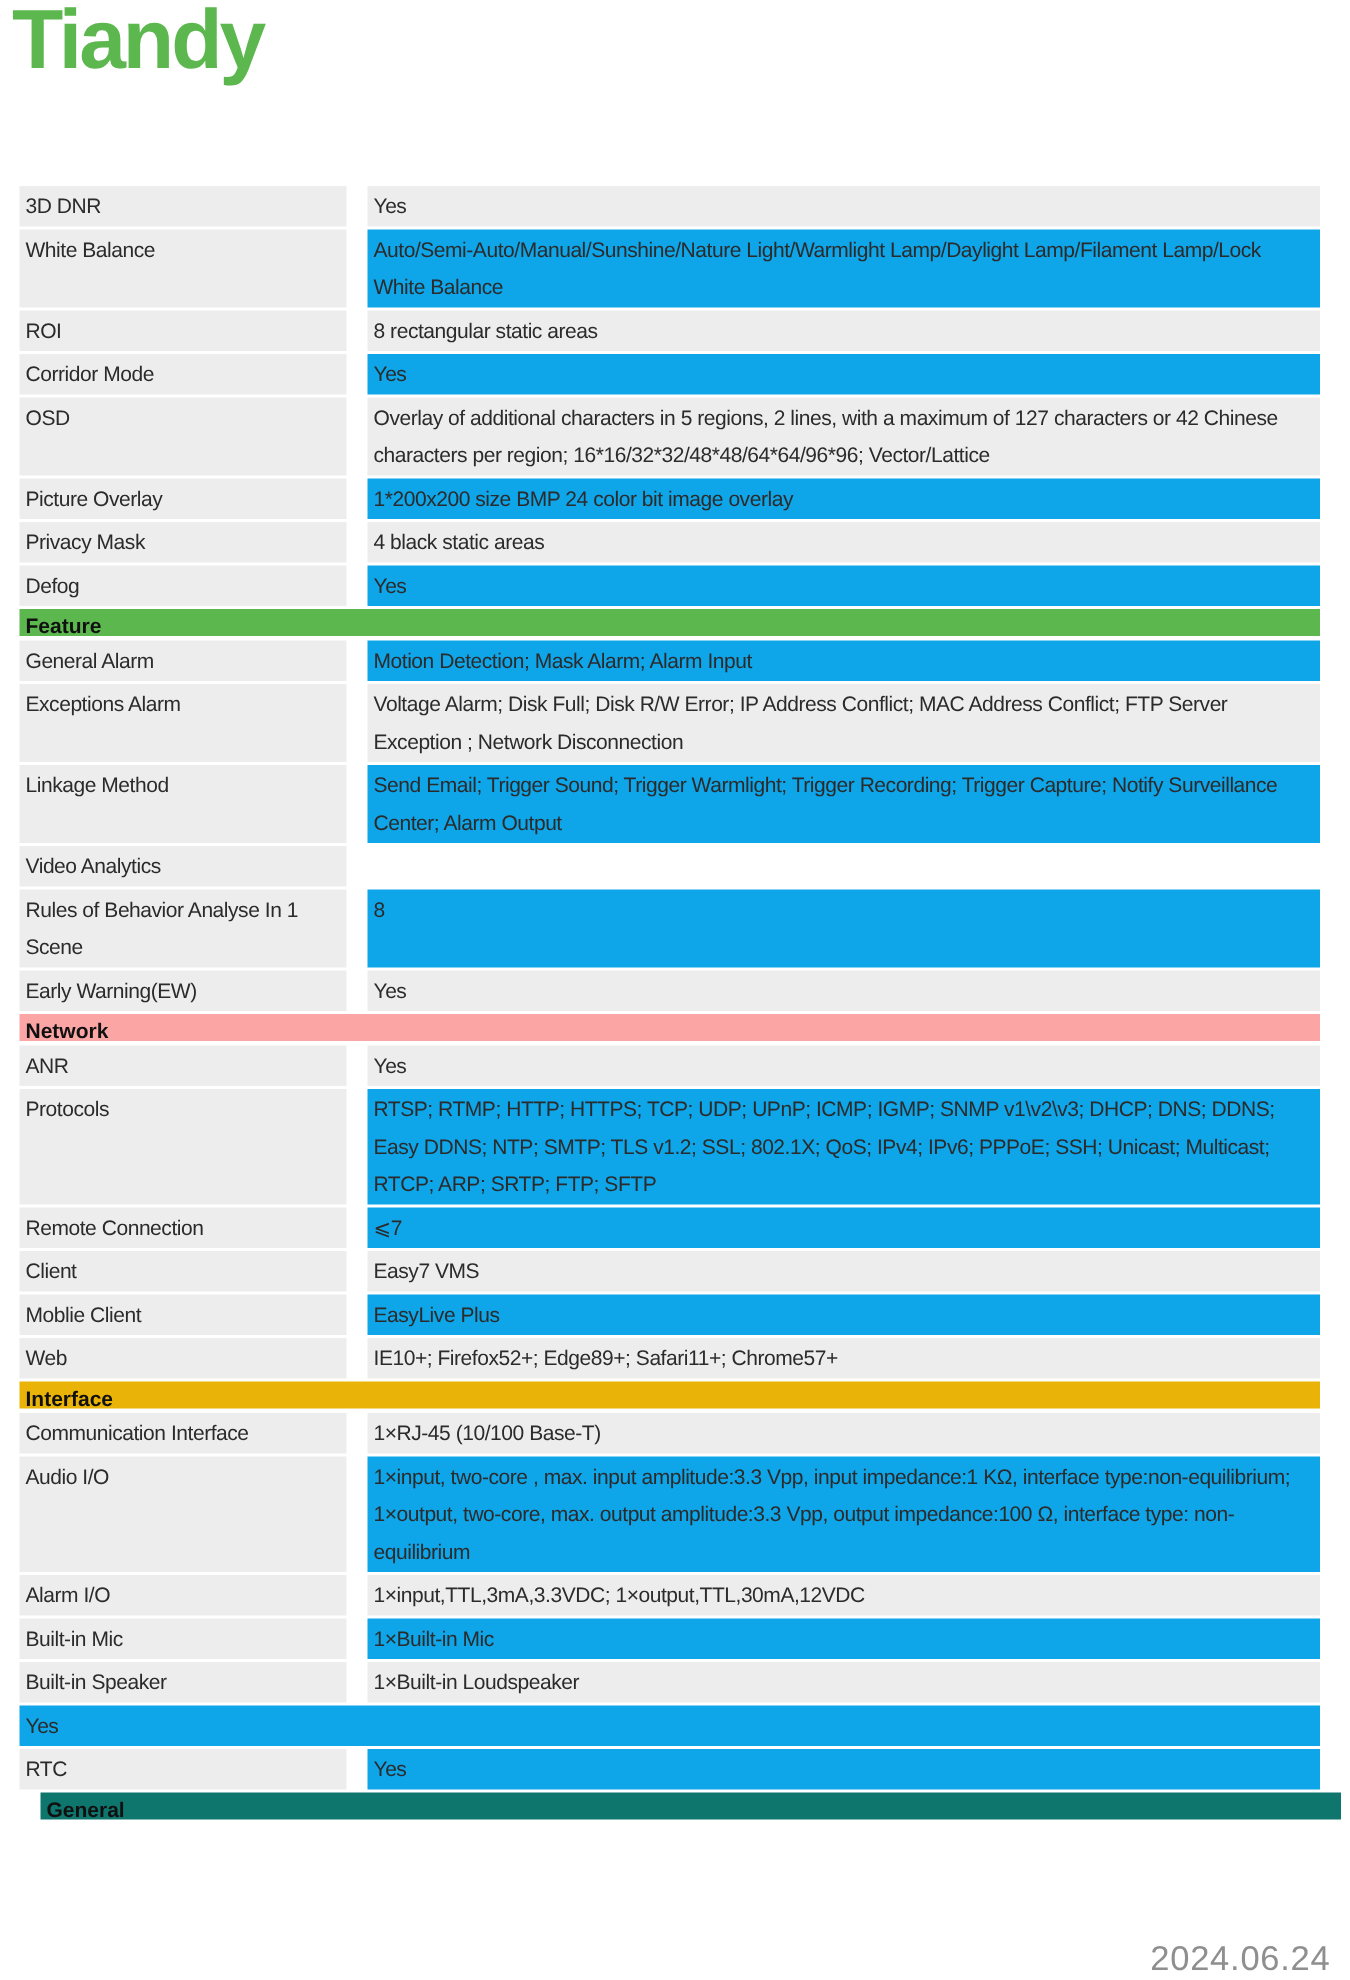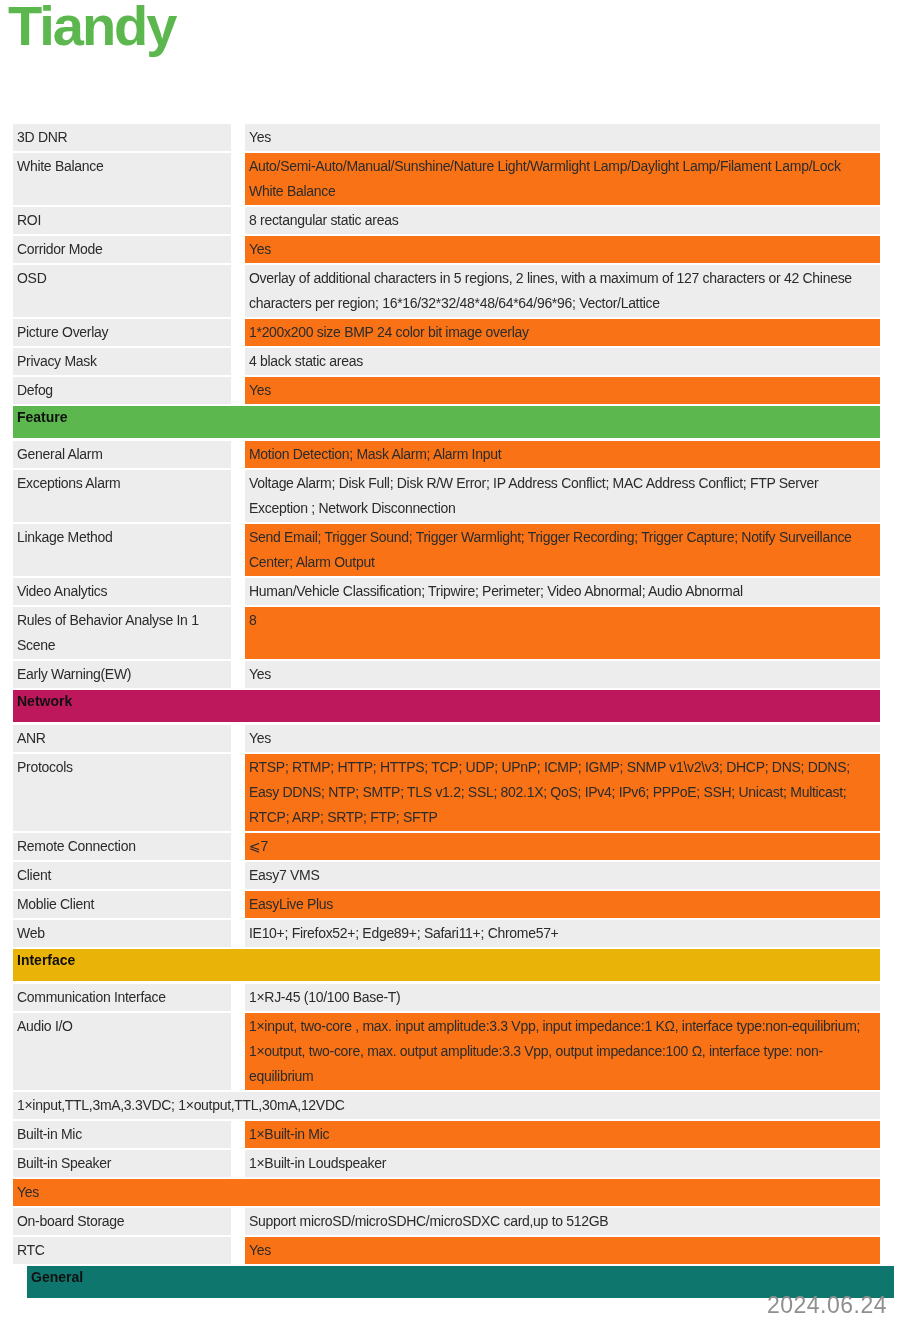--- a/index.html
+++ b/index.html
@@ -42,29 +42,29 @@
     flex: 0 0 218px;
     box-sizing: border-box;
     background: #ededed;
     padding: 1px 6px 1px 4px;
     margin-right: 14px;
   }
   .spec-value {
     flex: 1;
     box-sizing: border-box;
     padding: 1px 2px 1px 4px;
-    background: #f97316;
+    background: #0ea5e9;
   }
   .spec-value.shaded {
     background: #ededed;
   }
   .section-header {
     box-sizing: border-box;
     width: 100%;
-    height: 32px;
+    height: 18px;
     line-height: 22px;
     font-size: 14px;
     font-weight: bold;
     color: #101010;
     padding-left: 4px;
     margin-bottom: 3px;
   }
   .footer-date {
     position: absolute;
     top: 1292px;
@@ -120,31 +120,30 @@
     <div class="spec-row">
       <div class="spec-label">Exceptions Alarm</div>
       <div class="spec-value shaded">Voltage Alarm; Disk Full; Disk R/W Error; IP Address Conflict; MAC Address Conflict; FTP Server Exception ; Network Disconnection</div>
     </div>
     <div class="spec-row">
       <div class="spec-label">Linkage Method</div>
       <div class="spec-value">Send Email; Trigger Sound; Trigger Warmlight; Trigger Recording; Trigger Capture; Notify Surveillance Center; Alarm Output</div>
     </div>
     <div class="spec-row">
       <div class="spec-label">Video Analytics</div>
-      <div class="spec-value shaded">Human/Vehicle Classification; Tripwire; Perimeter; Video Abnormal; Audio Abnormal</div>
     </div>
     <div class="spec-row">
       <div class="spec-label">Rules of Behavior Analyse In 1 Scene</div>
       <div class="spec-value">8</div>
     </div>
     <div class="spec-row">
       <div class="spec-label">Early Warning(EW)</div>
       <div class="spec-value shaded">Yes</div>
     </div>
-    <div class="section-header" style="background: #be185d;">Network</div>
+    <div class="section-header" style="background: #fca5a5;">Network</div>
     <div class="spec-row">
       <div class="spec-label">ANR</div>
       <div class="spec-value shaded">Yes</div>
     </div>
     <div class="spec-row">
       <div class="spec-label">Protocols</div>
       <div class="spec-value">RTSP; RTMP; HTTP; HTTPS; TCP; UDP; UPnP; ICMP; IGMP; SNMP v1\v2\v3; DHCP; DNS; DDNS; Easy DDNS; NTP; SMTP; TLS v1.2; SSL; 802.1X; QoS; IPv4; IPv6; PPPoE; SSH; Unicast; Multicast; RTCP; ARP; SRTP; FTP; SFTP</div>
     </div>
     <div class="spec-row">
       <div class="spec-label">Remote Connection</div>
@@ -165,37 +164,34 @@
     <div class="section-header" style="background: #eab308;">Interface</div>
     <div class="spec-row">
       <div class="spec-label">Communication Interface</div>
       <div class="spec-value shaded">1×RJ-45 (10/100 Base-T)</div>
     </div>
     <div class="spec-row">
       <div class="spec-label">Audio I/O</div>
       <div class="spec-value">1×input, two-core , max. input amplitude:3.3 Vpp, input impedance:1 KΩ, interface type:non-equilibrium; 1×output, two-core, max. output amplitude:3.3 Vpp, output impedance:100 Ω, interface type: non-equilibrium</div>
     </div>
     <div class="spec-row">
+      <div class="spec-label">Alarm I/O</div>
       <div class="spec-value shaded">1×input,TTL,3mA,3.3VDC; 1×output,TTL,30mA,12VDC</div>
     </div>
     <div class="spec-row">
       <div class="spec-label">Built-in Mic</div>
       <div class="spec-value">1×Built-in Mic</div>
     </div>
     <div class="spec-row">
       <div class="spec-label">Built-in Speaker</div>
       <div class="spec-value shaded">1×Built-in Loudspeaker</div>
     </div>
     <div class="spec-row">
       <div class="spec-value">Yes</div>
     </div>
     <div class="spec-row">
-      <div class="spec-label">On-board Storage</div>
-      <div class="spec-value shaded">Support microSD/microSDHC/microSDXC card,up to 512GB</div>
-    </div>
-    <div class="spec-row">
       <div class="spec-label">RTC</div>
       <div class="spec-value">Yes</div>
     </div>
     <div class="section-header" style="background: #0f766e; margin-left: 14px;">General</div>
   </div>
 
 <div class="footer-date" style="color: rgb(143, 143, 143);">2024.06.24</div>
 
 </body></html>

